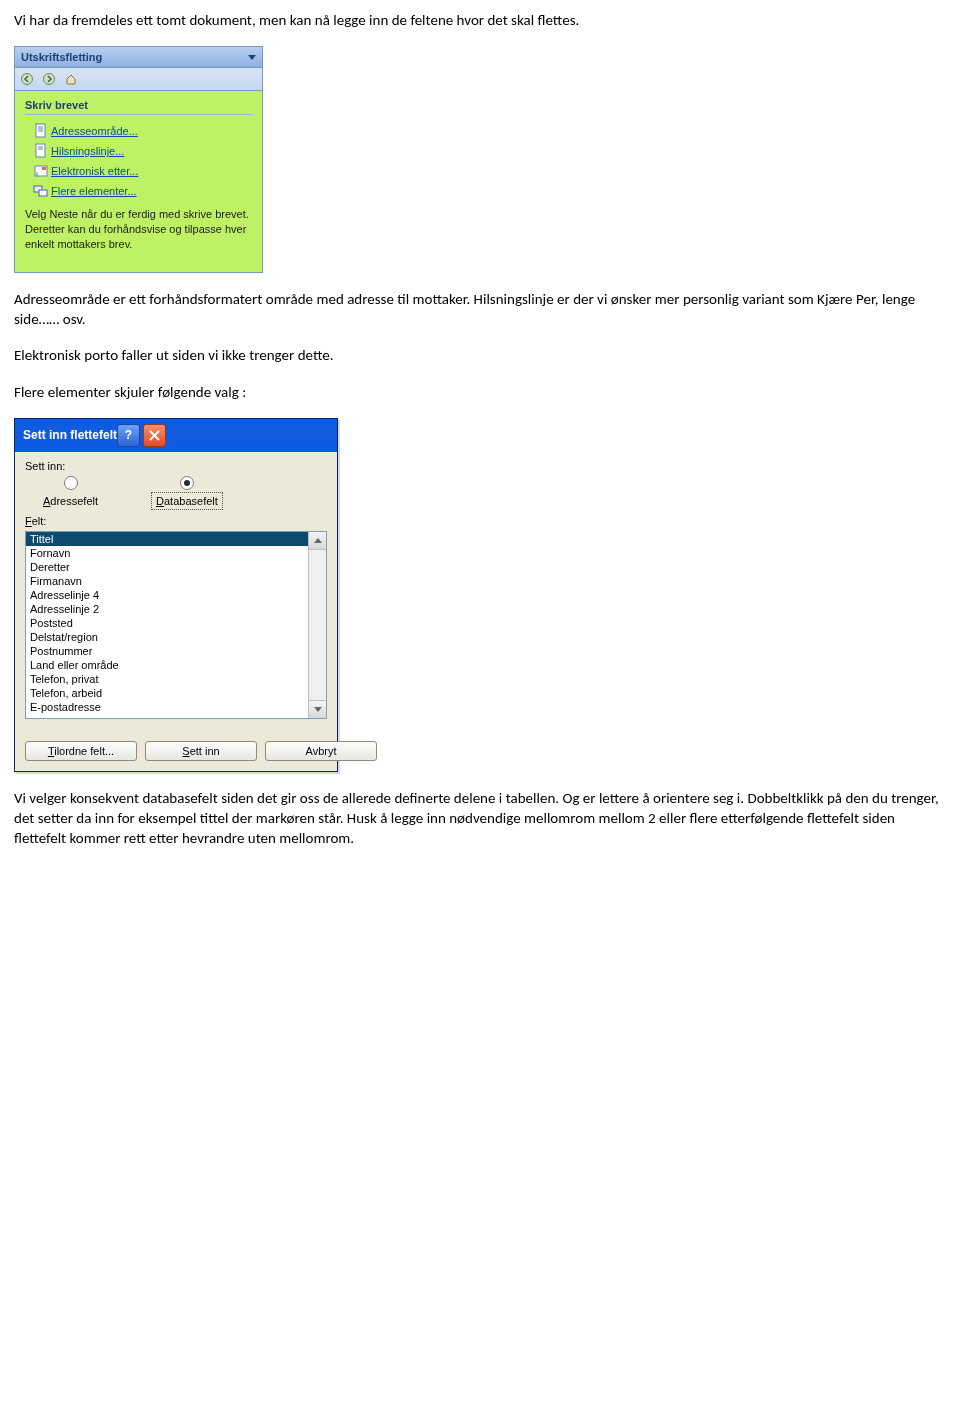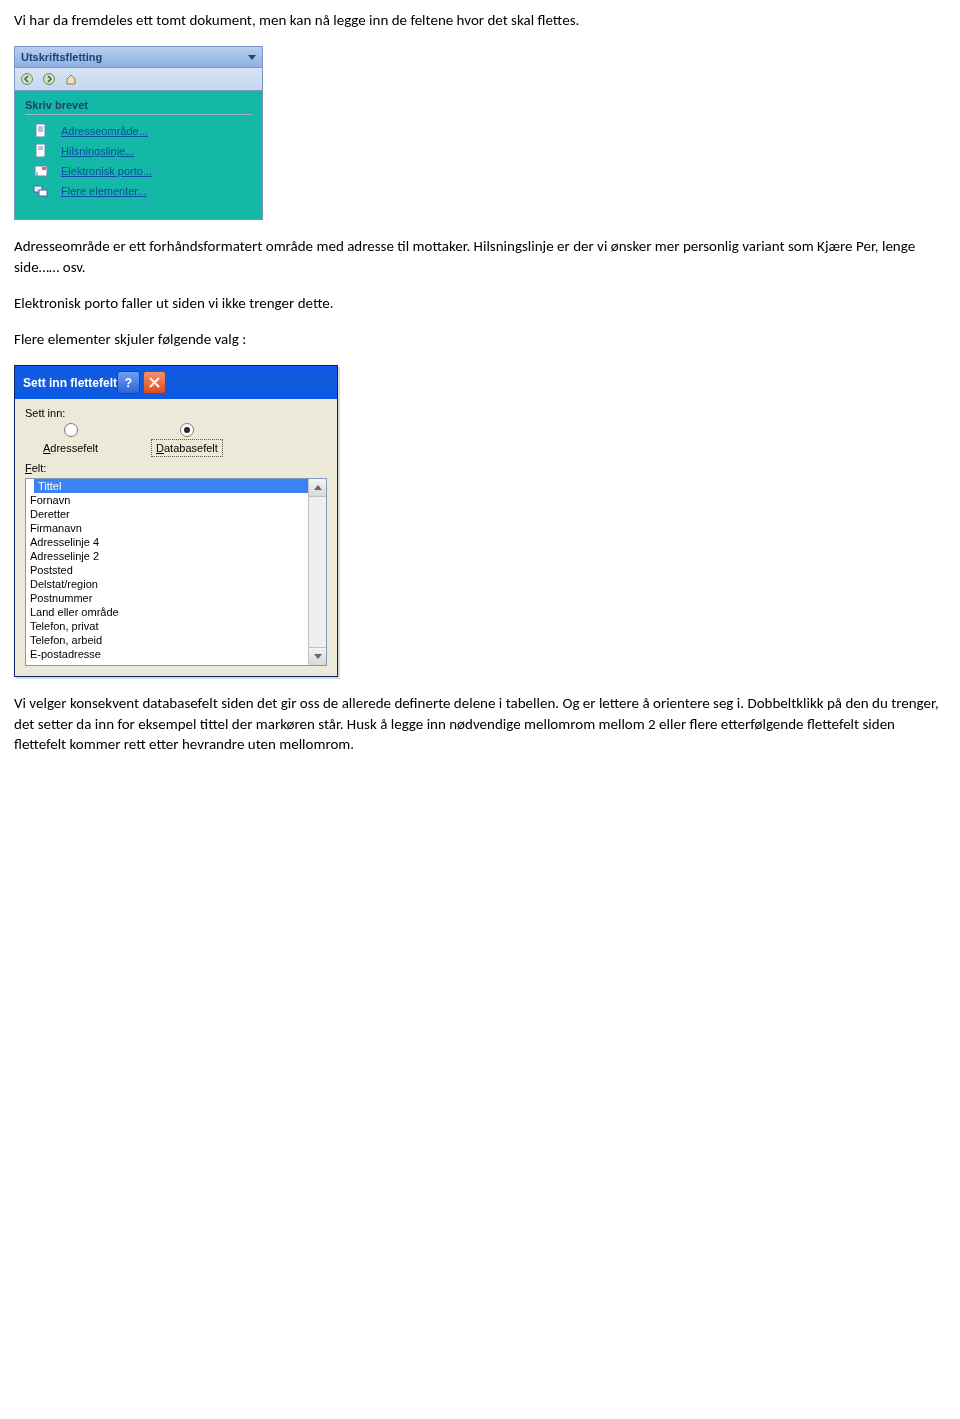--- a/index.html
+++ b/index.html
@@ -12,21 +12,21 @@
       width: 932px;
     }
     .para {
       margin: 0 0 16px 0;
       line-height: 1.35;
     }
     
     .taskpane1 {
       width: 247px;
       border: 1px solid #7a98c3;
-      background: #14b8a6;
+      background: #bef264;
       font-family: Tahoma, Arial, sans-serif;
       font-size: 11px;
       margin: 0 4px 16px 0;
     }
     .tp-titlebar {
       background: linear-gradient(#b7cfef, #8eb0e2);
       border-bottom: 1px solid #7a98c3;
       padding: 4px 6px;
       font-weight: bold;
       color: #224070;
@@ -68,21 +68,21 @@
     .tp-text {
       margin-bottom: 8px;
       line-height: 1.35;
     }
     .tp-linklist {
       margin: 4px 0 8px 8px;
     }
     .tp-link {
       display: flex;
       align-items: center;
-      gap: 12px;
+      gap: 2px;
       margin: 4px 0;
       color: #0b4da6;
       text-decoration: underline;
       cursor: pointer;
     }
     .tp-link-icon {
       width: 16px; height: 16px;
       flex: 0 0 16px;
     }
     
@@ -173,23 +173,22 @@
     }
     .listbox {
       flex: 1;
       overflow: hidden;
     }
     .li-item {
       padding: 1px 4px;
       white-space: nowrap;
     }
     .li-selected {
-      background: #3b82f6;
+      background: #0c4a6e;
       color: #fff;
-      margin-left: 8px;
     }
     .scrollbar {
       width: 17px;
       background: #e8e8e8;
       border-left: 1px solid #c0c0c0;
       display: flex;
       flex-direction: column;
     }
     .sb-btn {
       height: 17px;
@@ -281,32 +280,33 @@
         <span>Hilsningslinje...</span>
       </div>
       <div class="tp-link">
         <span class="tp-link-icon">
           <svg width="16" height="16" viewBox="0 0 16 16">
               <rect x="2" y="3" width="12" height="10" fill="#fff" stroke="#6a86b0"></rect>
               <rect x="9" y="4" width="4" height="3" fill="#e46a4a"></rect>
               <path d="M4 13 L4 9" stroke="#4a86e4"></path>
             </svg>
         </span>
-        <span>Elektronisk porto...</span>
+        <span>Elektronisk etter...</span>
       </div>
       <div class="tp-link">
         <span class="tp-link-icon">
           <svg width="16" height="16" viewBox="0 0 16 16">
               <rect x="1" y="3" width="8" height="6" fill="#e6eef8" stroke="#4a6aa0"></rect>
               <rect x="6" y="7" width="8" height="6" fill="#fff" stroke="#4a6aa0"></rect>
             </svg>
         </span>
         <span>Flere elementer...</span>
       </div>
     </div>
+    <div class="tp-text">Velg Neste når du er ferdig med skrive brevet. Deretter kan du forhåndsvise og tilpasse hver enkelt mottakers brev.</div>
   </div>
 </div>
 
 <p class="para">Adresseområde er ett forhåndsformatert område med adresse til mottaker. Hilsningslinje er der vi ønsker mer personlig variant som Kjære Per, lenge side…… osv.</p>
 <p class="para">Elektronisk porto faller ut siden vi ikke trenger dette.</p>
 <p class="para">Flere elementer skjuler følgende valg :</p>
 
 <div class="dialog">
   <div class="dlg-titlebar">
     <span>Sett inn flettefelt</span>
@@ -353,16 +353,21 @@
       <div class="scrollbar">
         <div class="sb-btn">
             <span class="sb-arrow sb-up"></span>
           </div>
         <div class="sb-track"></div>
         <div class="sb-btn bottom">
             <span class="sb-arrow sb-down"></span>
           </div>
       </div>
     </div>
+    <div class="dlg-buttons">
+      <div class="wbtn"><span class="u">T</span><span id="b1rest">ilordne felt...</span></div>
+      <div class="wbtn"><span class="u">S</span><span id="b2rest">ett inn</span></div>
+      <div class="wbtn">Avbryt</div>
+    </div>
   </div>
 </div>
 
 <p class="para">Vi velger konsekvent databasefelt siden det gir oss de allerede definerte delene i tabellen. Og er lettere å orientere seg i. Dobbeltklikk på den du trenger, det setter da inn for eksempel tittel der markøren står. Husk å legge inn nødvendige mellomrom mellom 2 eller flere etterfølgende flettefelt siden flettefelt kommer rett etter hevrandre uten mellomrom.</p>
 
 </body></html>

